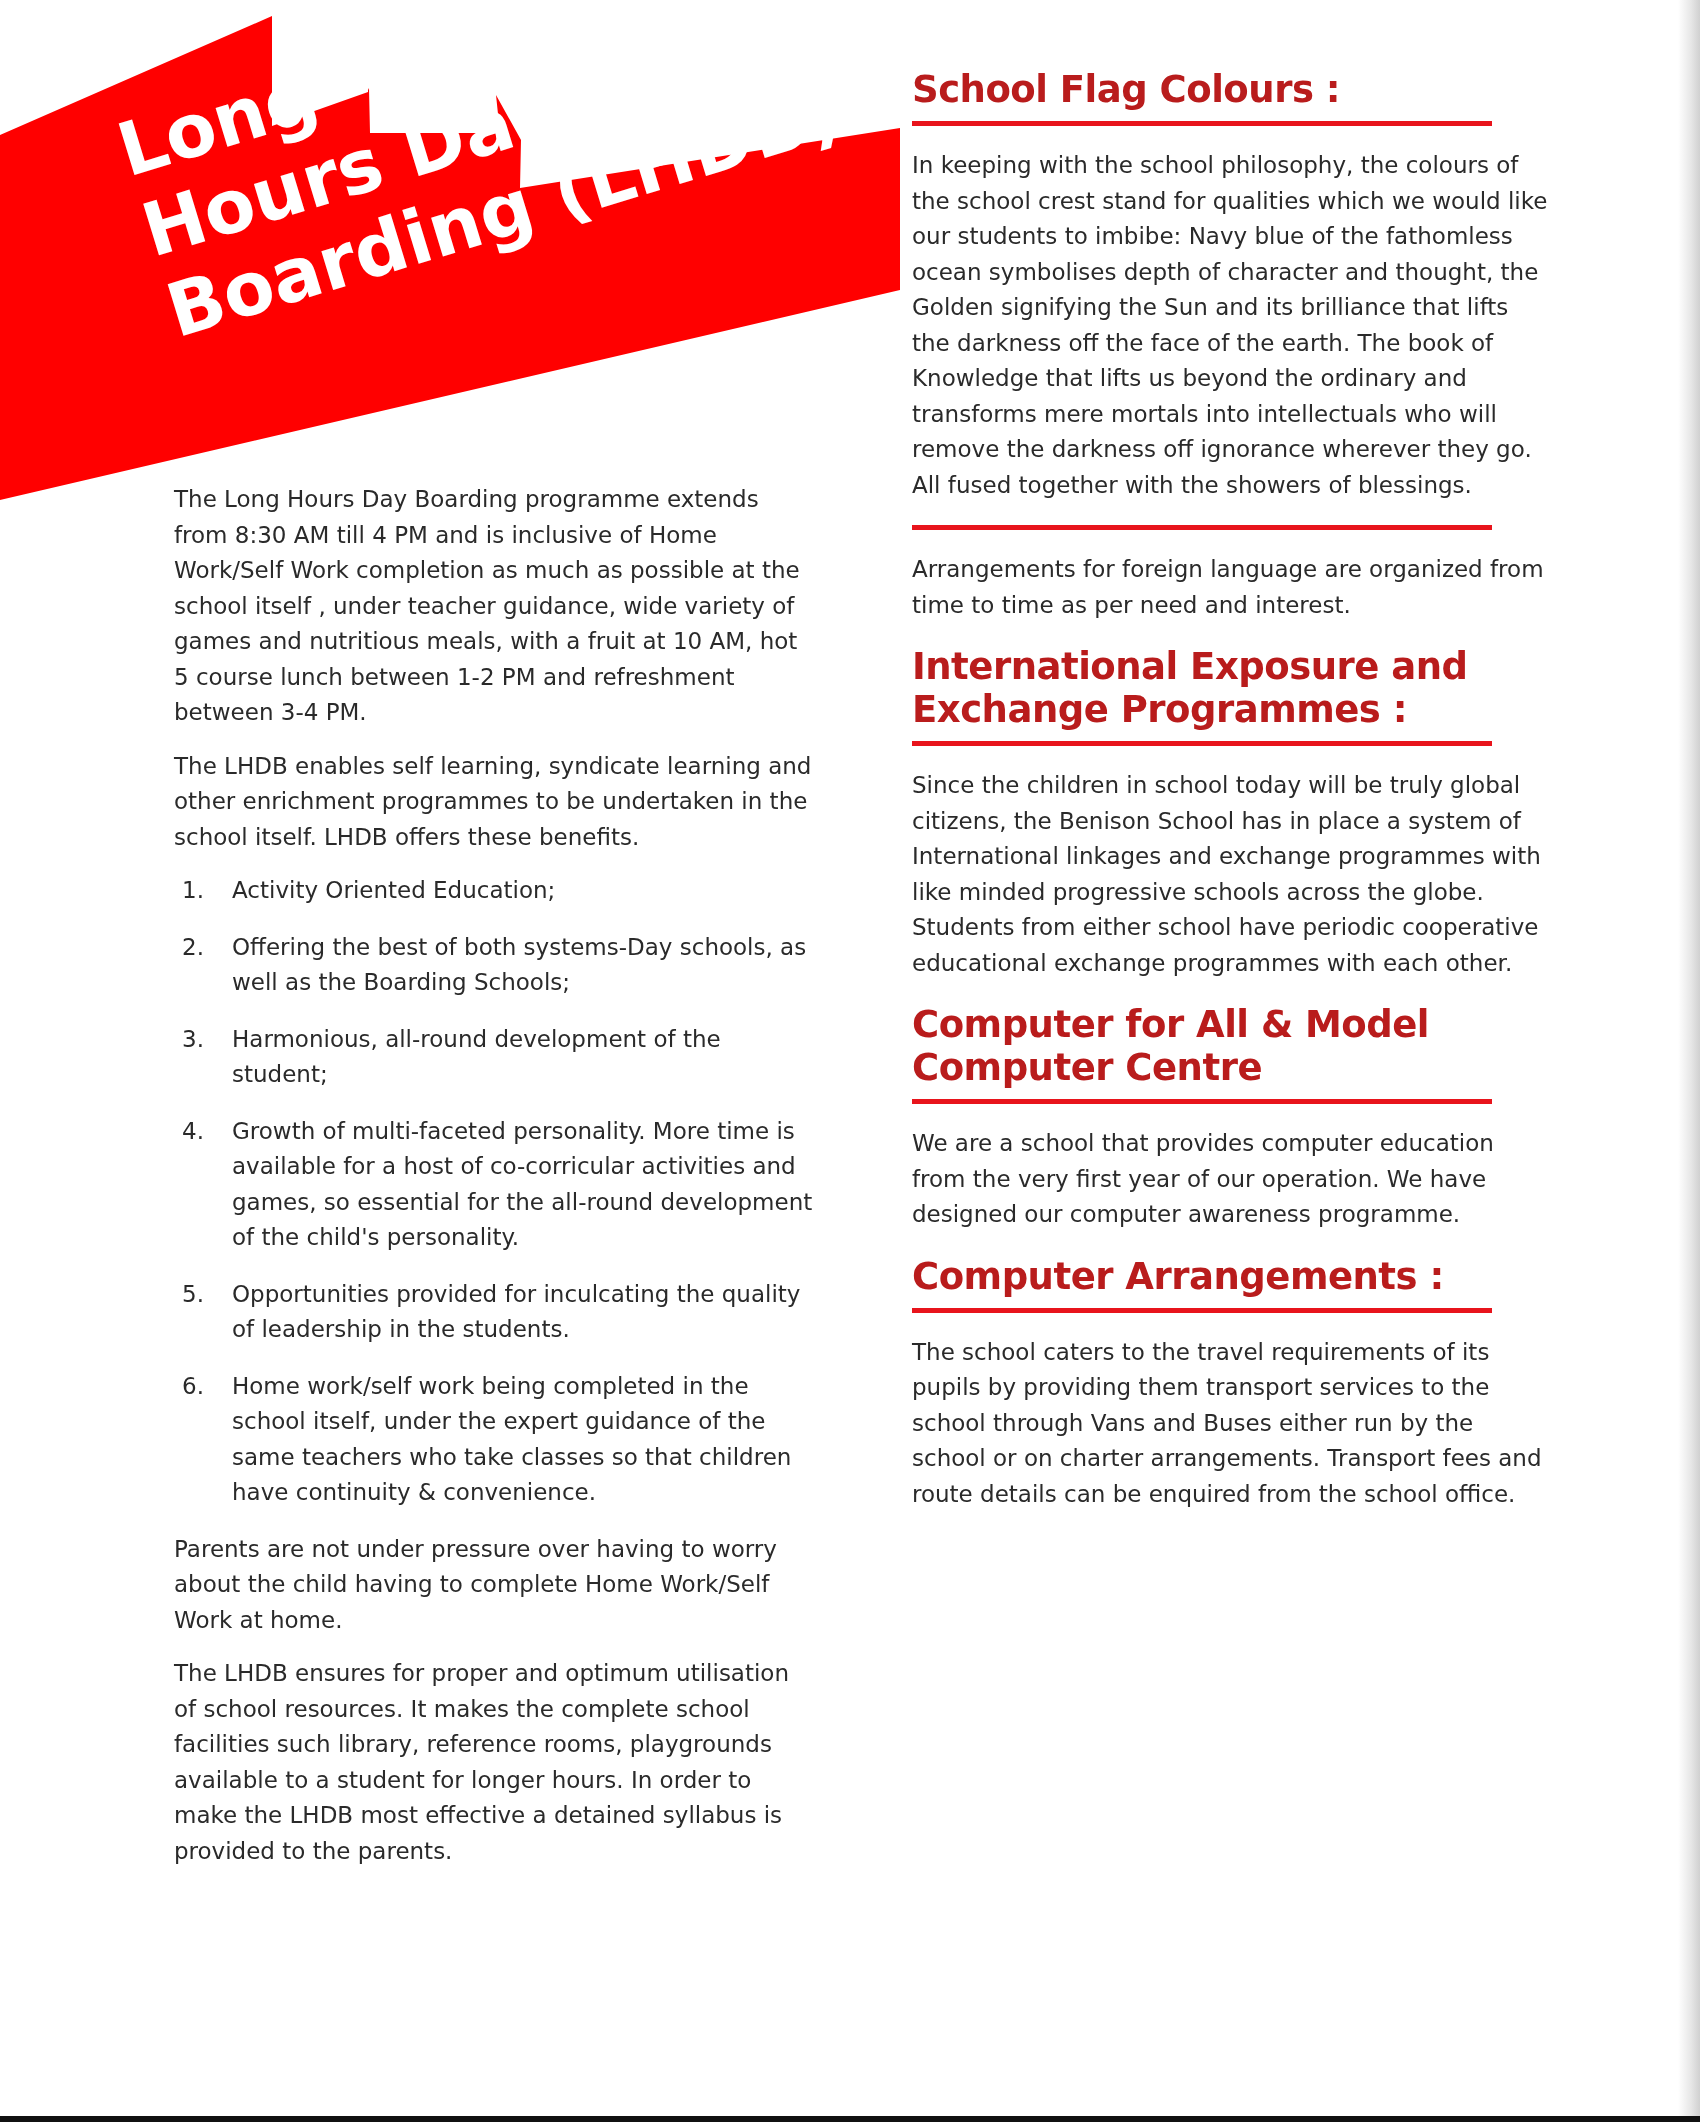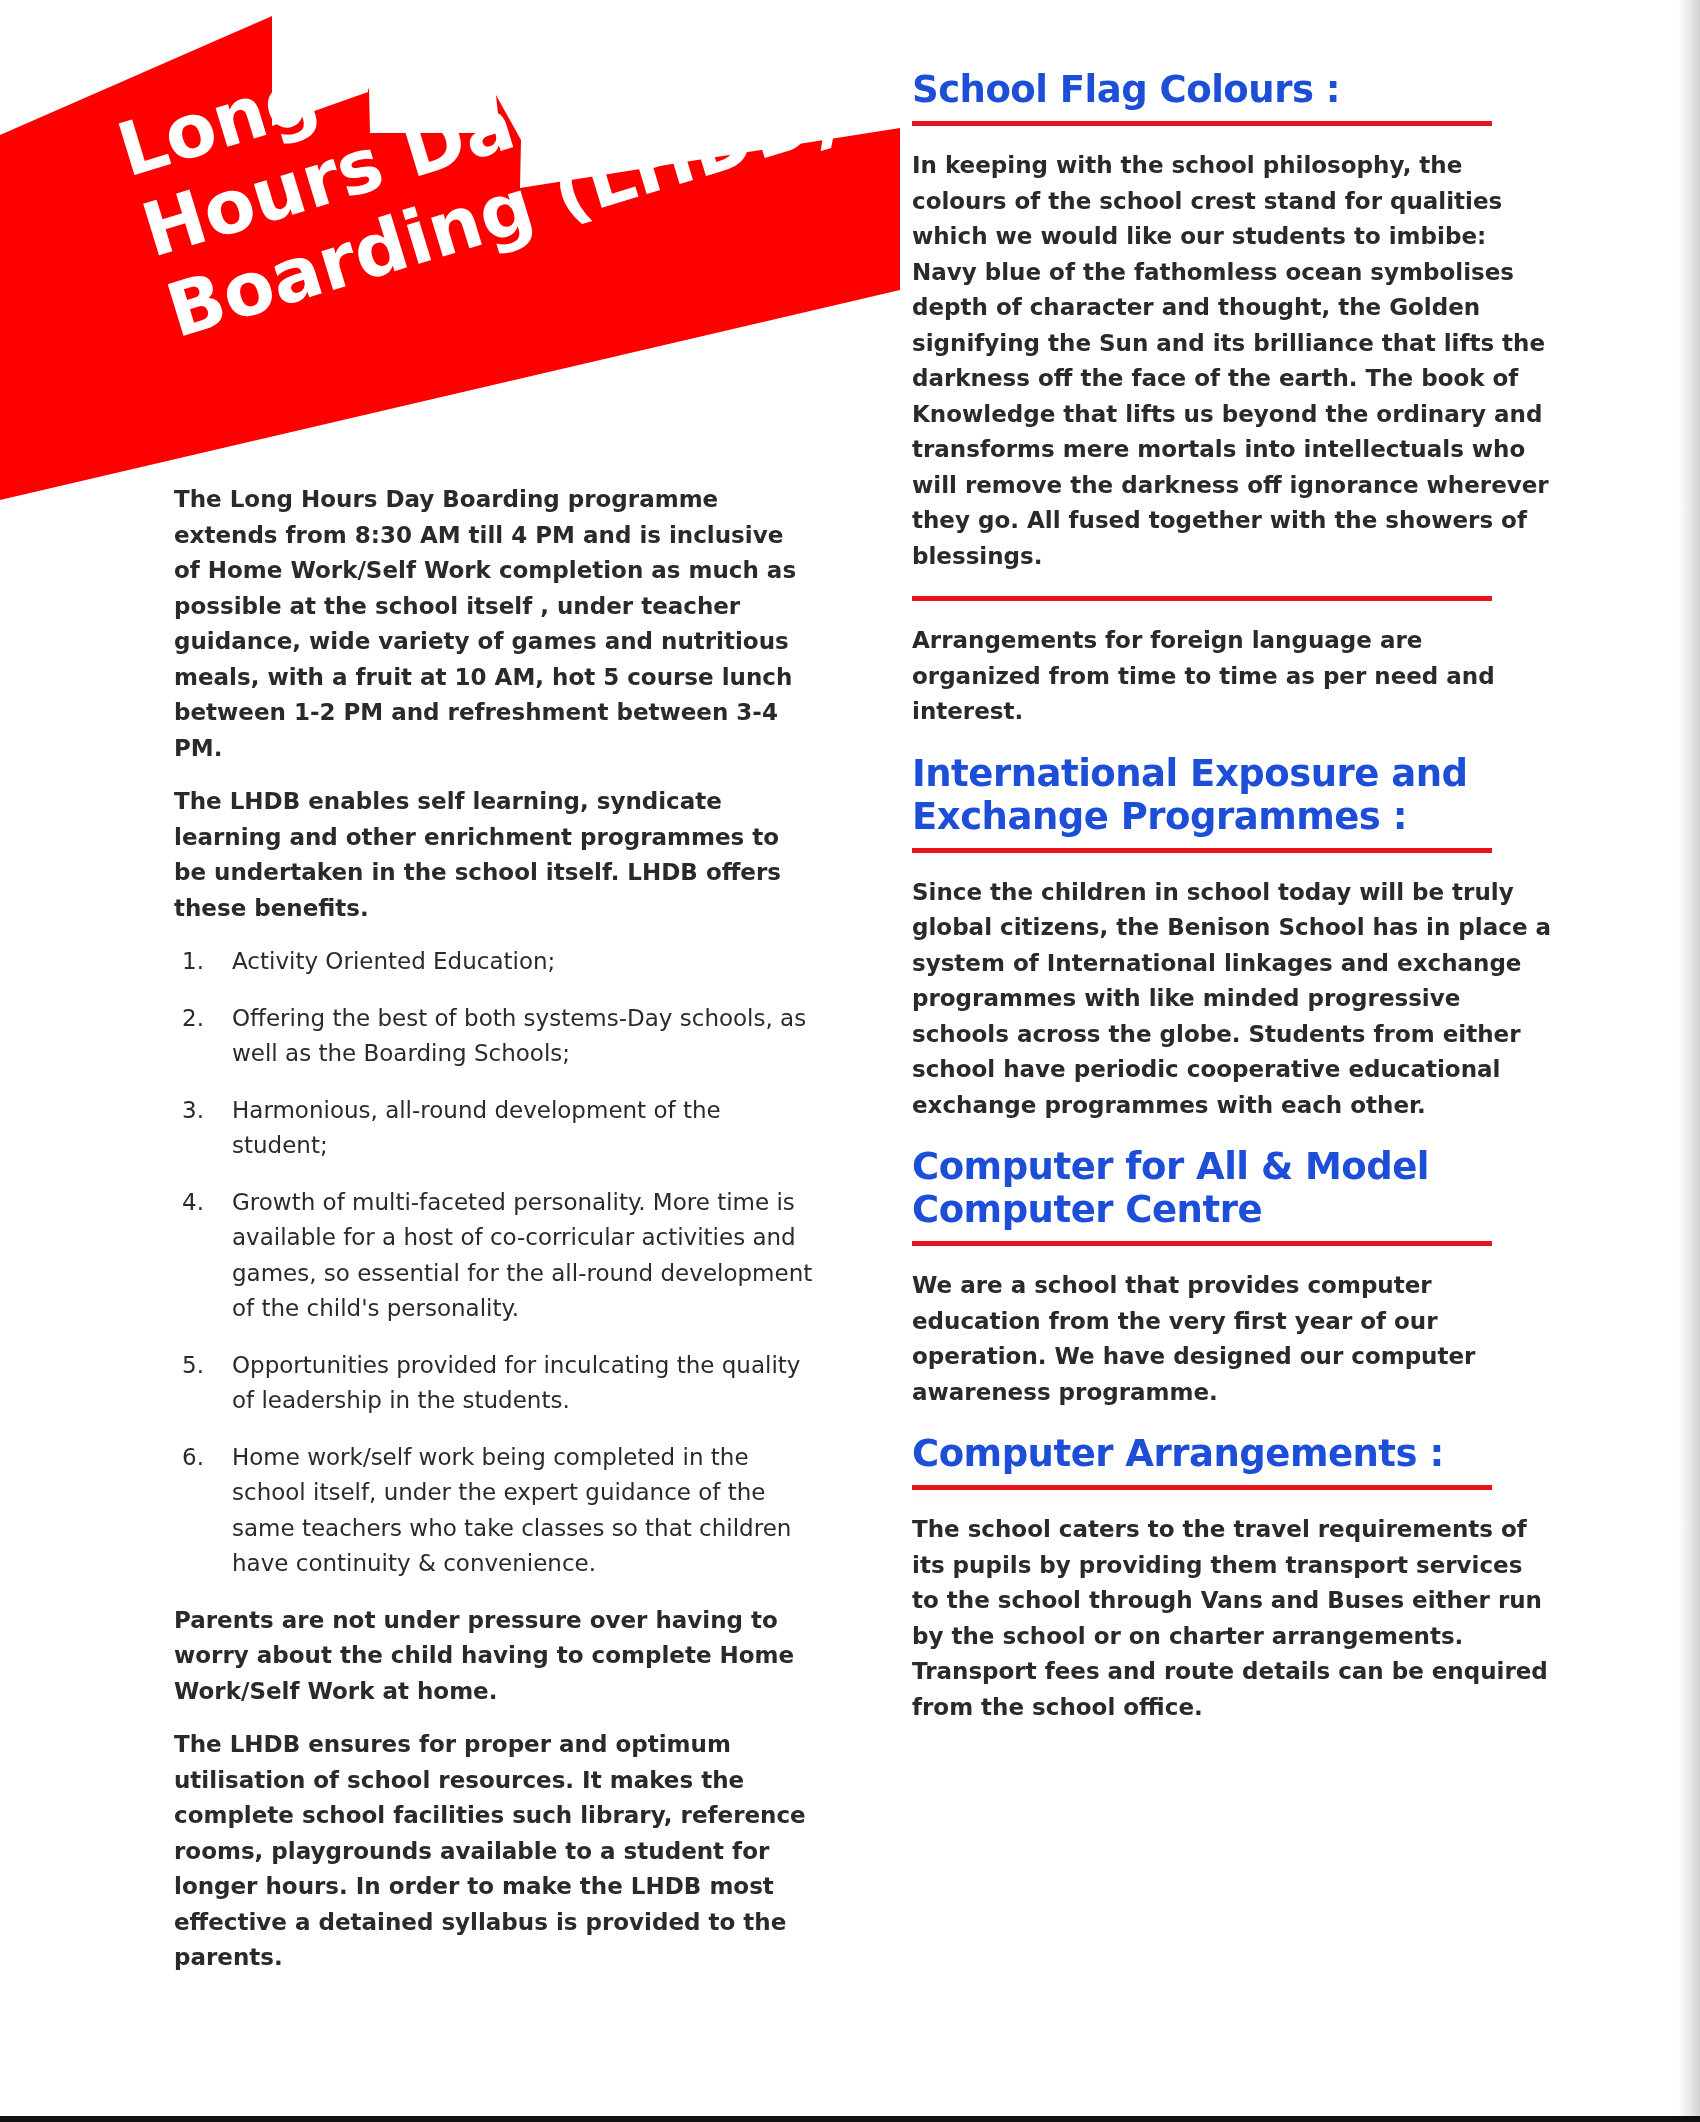--- a/index.html
+++ b/index.html
@@ -22,29 +22,29 @@
     transform-origin: 0 0; transform: rotate(-17deg);
     font-family: "DejaVu Sans", sans-serif; font-weight: bold;
     color: #ffffff; font-size: 74px; line-height: 84px; white-space: nowrap;
   }
   .banner-title span { display: block; }
 
   .col { position: absolute; font-size: 23px; line-height: 35.5px; color: #2a2a2a; }
   .col-left { left: 174px; top: 482px; width: 640px; }
   .col-right { left: 912px; top: 68px; width: 640px; }
 
-  .para { margin-bottom: 18px; font-weight: bold; }
+  .para { margin-bottom: 18px; }
 
   ol.benefits { list-style: none; margin: 10px 0 14px 0; }
   ol.benefits li { display: flex; margin-bottom: 21px; }
   ol.benefits .num { width: 58px; flex: 0 0 58px; padding-left: 8px; }
   ol.benefits .txt { flex: 1; }
 
   .section-heading {
-    color: #1d4ed8; font-weight: bold; font-size: 37px; line-height: 43px;
+    color: #b91c1c; font-weight: bold; font-size: 37px; line-height: 43px;
     letter-spacing: -0.5px;
   }
   .heading-rule {
     height: 5px; background: #e8141c; width: 580px; margin: 10px 0 22px 0;
   }
   .section { margin-bottom: 22px; }
 </style>
 </head>
 <body>
 

